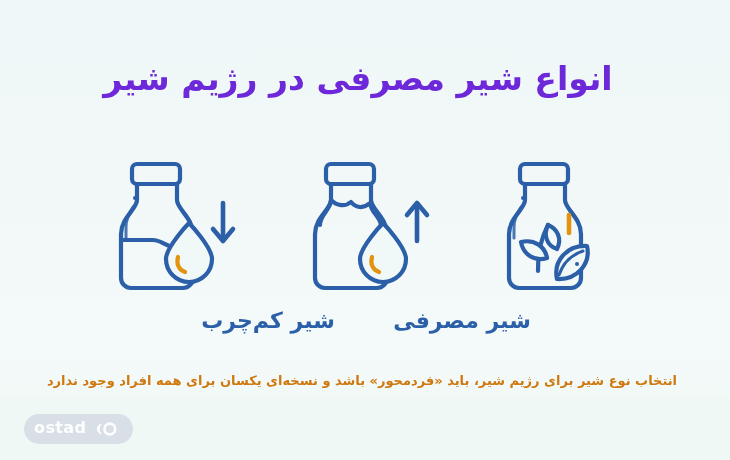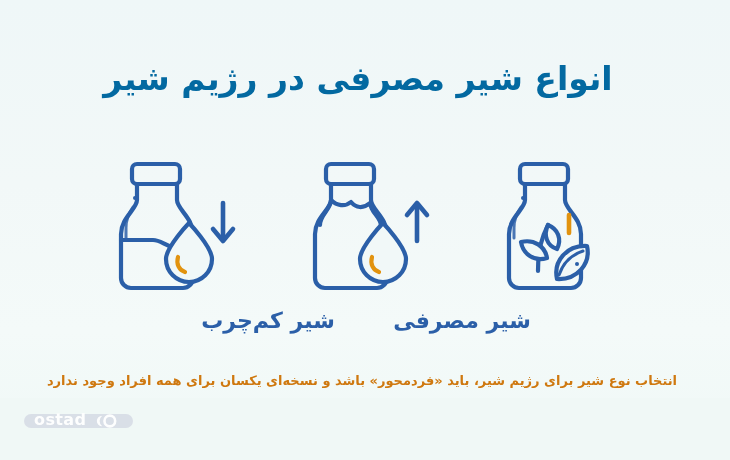--- a/index.html
+++ b/index.html
@@ -42,21 +42,21 @@
     pointer-events: none;
   }
 
   
   .title {
     position: absolute;
     top: 58px;
     left: 0;
     right: 14px;
     text-align: center;
-    color: #0369a1;
+    color: #6d28d9;
     font-size: 33px;
     font-weight: bold;
     letter-spacing: 0px;
     line-height: 1.25;
     direction: rtl;
     white-space: nowrap;
   }
 
   
   .icon-row {
@@ -119,21 +119,21 @@
     font-weight: bold;
     direction: rtl;
     white-space: nowrap;
   }
 
   
   .logo {
     position: absolute;
     left: 24px;
     top: 414px;
-    height: 14px;
+    height: 30px;
     padding: 0 14px 0 10px;
     border-radius: 15px;
     background: #d8dde6;
     display: flex;
     flex-direction: row;
     align-items: center;
     gap: 7px;
     opacity: 0.92;
   }
   .logo-mark {

